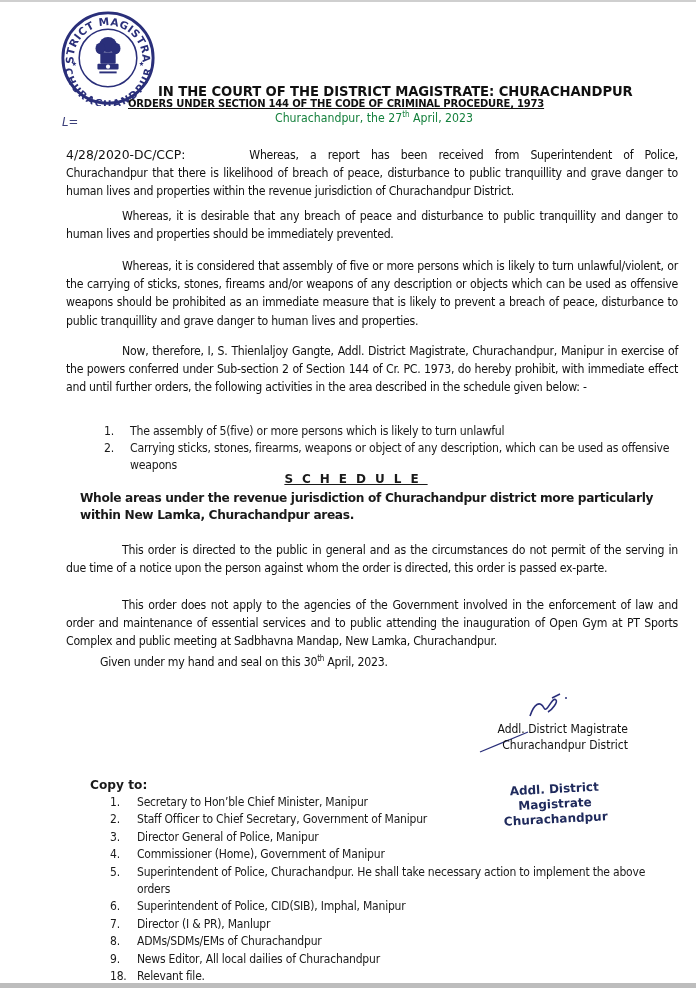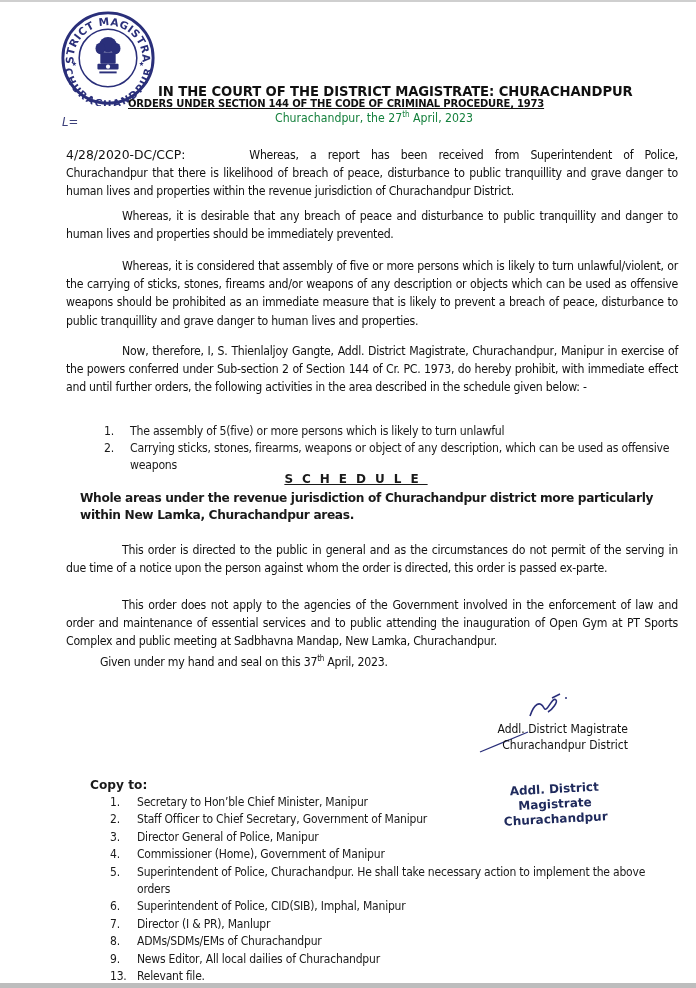--- a/index.html
+++ b/index.html
@@ -133,21 +133,21 @@
     </div>
 </div>
 
 <div class="schedule-head">SCHEDULE</div>
 <div class="schedule-body">Whole areas under the revenue jurisdiction of Churachandpur district more particularly within New Lamka, Churachandpur areas.</div>
 
 <div class="para indent" style="top:541px;">This order is directed to the public in general and as the circumstances do not permit of the serving in due time of a notice upon the person against whom the order is directed, this order is passed ex-parte.</div>
 
 <div class="para indent" style="top:596px;">This order does not apply to the agencies of the Government involved in the enforcement of law and order and maintenance of essential services and to public attending the inauguration of Open Gym at PT Sports Complex and public meeting at Sadbhavna Mandap, New Lamka, Churachandpur.</div>
 
-<div class="para" style="top:650px; left:100px; width:560px;"><span>Given under my hand and seal on this 37</span><sup style="font-size:8px;">th</sup><span> April, 2023.</span></div>
+<div class="para" style="top:650px; left:100px; width:560px;"><span>Given under my hand and seal on this 30</span><sup style="font-size:8px;">th</sup><span> April, 2023.</span></div>
 
 <svg class="signature" viewBox="0 0 50 34">
   <path d="M8 26 C 12 14, 18 10, 22 18 C 25 24, 30 6, 34 10 C 36 12, 30 20, 26 22" fill="none" stroke="#2a2f7a" stroke-width="1.6"></path>
   <path d="M30 8 L 38 4" stroke="#2a2f7a" stroke-width="1.4"></path>
   <circle cx="44" cy="8" r="1" fill="#2a2f7a"></circle>
 </svg>
 <svg style="position:absolute; left:474px; top:728px; width:60px; height:28px;" viewBox="0 0 60 28">
   <path d="M6 24 L 54 4" fill="none" stroke="#2a2f7a" stroke-width="1.3"></path>
 </svg>
 
@@ -193,18 +193,18 @@
     </div>
   <div class="li">
       <span class="num">8.</span>
       <span class="txt">ADMs/SDMs/EMs of Churachandpur</span>
     </div>
   <div class="li">
       <span class="num">9.</span>
       <span class="txt">News Editor, All local dailies of Churachandpur</span>
     </div>
   <div class="li">
-      <span class="num">13.</span>
+      <span class="num">18.</span>
       <span class="txt">Relevant file.</span>
     </div>
 </div>
 
 <div class="botband"></div>
 
 </body></html>

